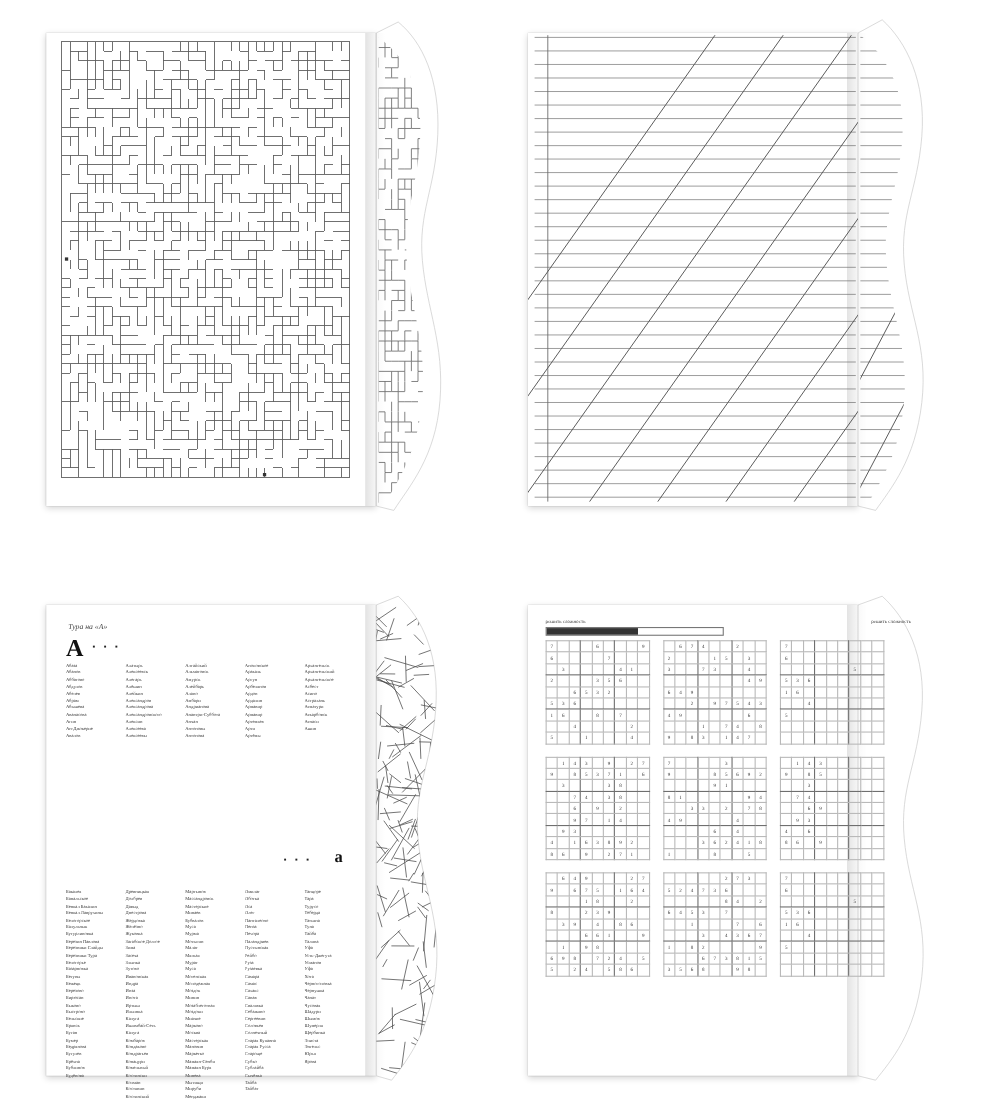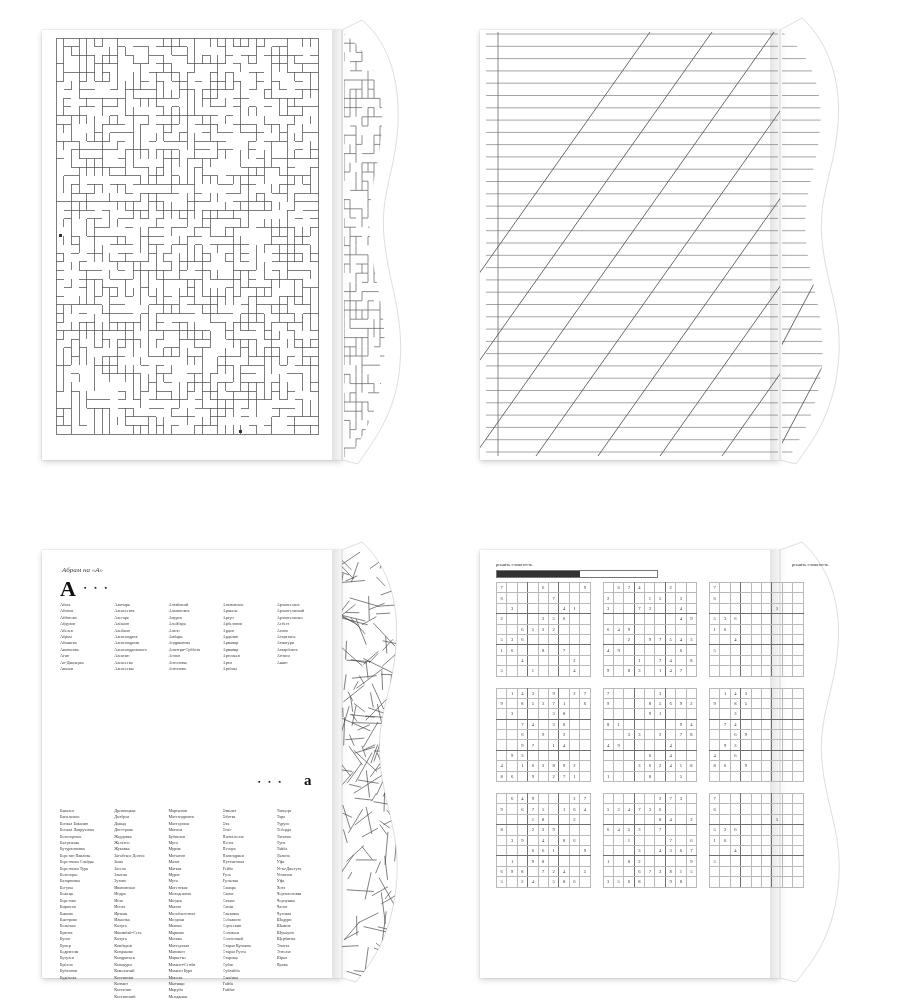--- a/index.html
+++ b/index.html
@@ -2434,21 +2434,21 @@
               <line x1="316.0" y1="151.8" x2="320.8" y2="160.8"></line>
               <line x1="345.4" y1="164.0" x2="350.0" y2="184.7"></line>
               <line x1="336.1" y1="167.7" x2="366.4" y2="178.1"></line>
               <line x1="338.4" y1="152.3" x2="341.3" y2="167.6"></line>
               <line x1="349.3" y1="352.5" x2="353.4" y2="383.8"></line>
             </g>
         </svg>
       </div>
       <div class="gutter" style="left:300px;top:10px;height:428px;"></div>
 
-      <div class="hdr-title" style="position:absolute;left:30px;top:26px;">Абрам на «А»</div>
+      <div class="hdr-title" style="position:absolute;left:30px;top:26px;">Тура на «А»</div>
 
       <div class="bigletter" style="position:absolute;left:28px;top:36px;font-size:22px;color:#111;">A</div>
       <div class="dots" style="position:absolute;left:52px;top:44px;">▪ ▪ ▪</div>
 
       <div id="wl-top" style="position:absolute;left:28px;top:62px;width:262px;display:flex;gap:9px;">
           <div class="wordcol" style="flex:1;">
             <div>Абаза</div>
             <div>Абанов</div>
             <div>Аббатово</div>
             <div>Абдулов</div>

